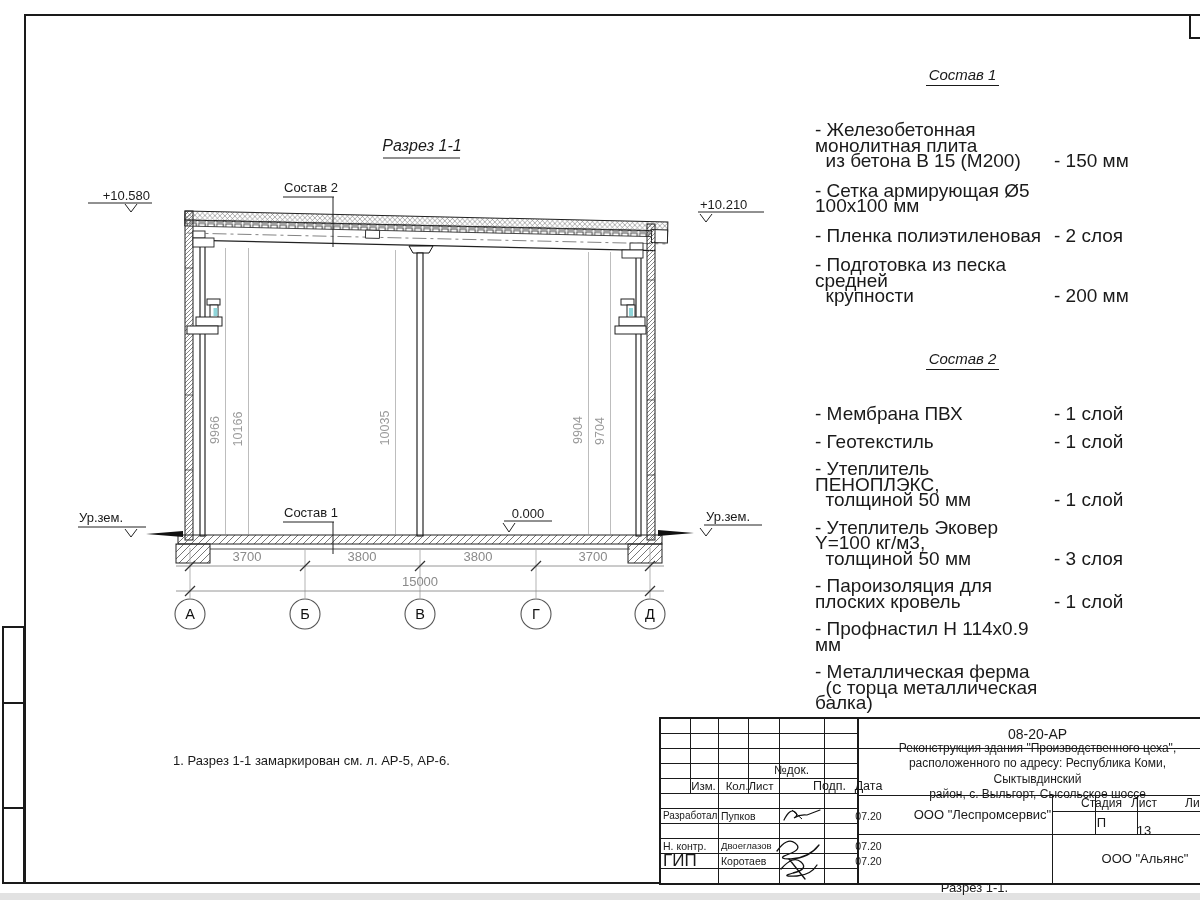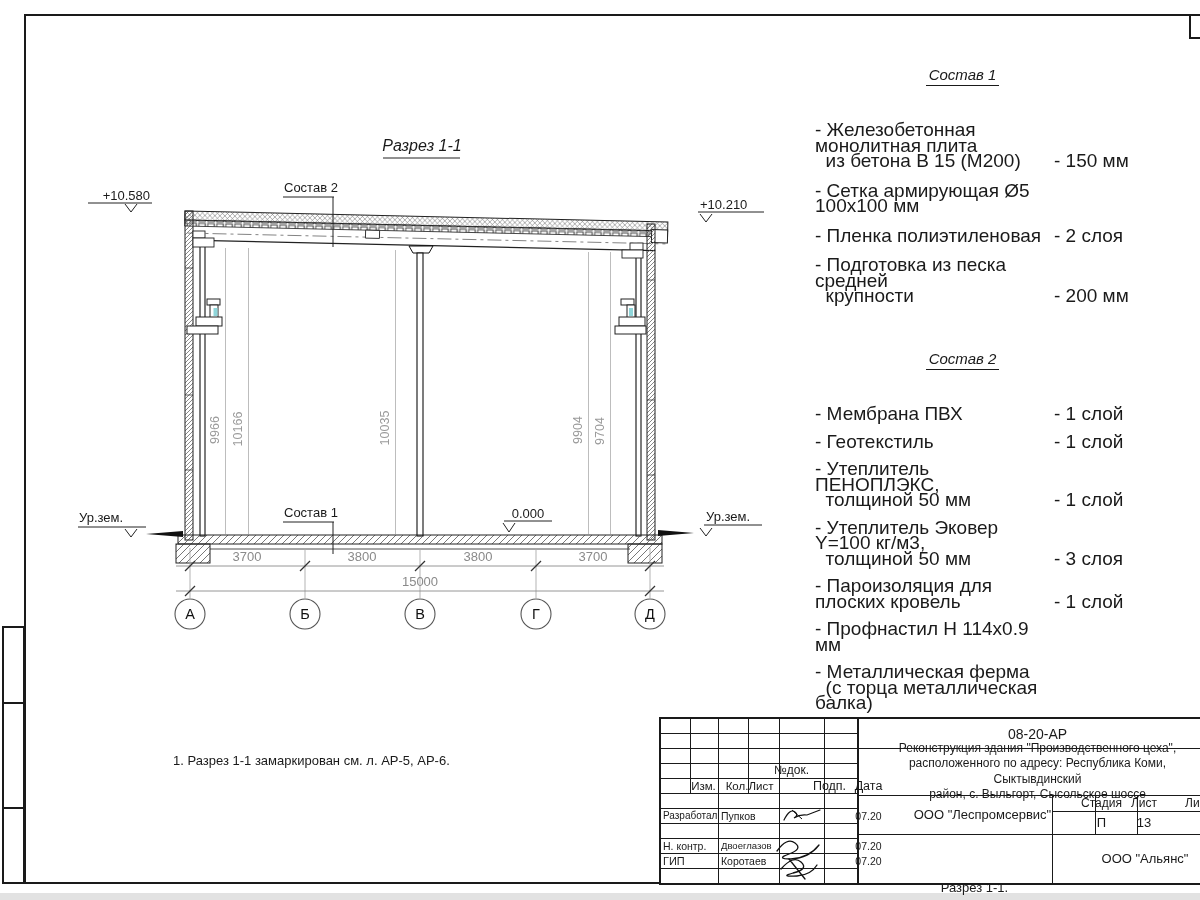--- a/index.html
+++ b/index.html
@@ -288,21 +288,21 @@
     <div class="cell" style="left:87px;top:43px;width:31px;height:15px;font-size:12px;">№док.</div>
     <div class="cell" style="left:118px;top:59px;width:45px;height:15px;font-size:12.5px;">Подп.</div>
     <div class="cell" style="left:163px;top:59px;width:33px;height:15px;font-size:12.5px;">Дата</div>
 
     <div class="cellL" style="left:2px;top:89px;width:55px;height:15px;font-size:10px;">Разработал</div>
     <div class="cellL" style="left:60px;top:89px;width:58px;height:15px;font-size:10.5px;">Пупков</div>
     <div class="cell" style="left:163px;top:89px;width:33px;height:15px;font-size:10.5px;">07.20</div>
     <div class="cellL" style="left:2px;top:119px;width:55px;height:15px;font-size:10.5px;">Н. контр.</div>
     <div class="cellL" style="left:60px;top:119px;width:58px;height:15px;font-size:9.5px;">Двоеглазов</div>
     <div class="cell" style="left:163px;top:119px;width:33px;height:15px;font-size:10.5px;">07.20</div>
-    <div class="cellL" style="left:2px;top:134px;width:55px;height:15px;font-size:11px;">ГИП</div>
+    <div class="cellL" style="left:2px;top:134px;width:55px;height:15px;font-size:17px;">ГИП</div>
     <div class="cellL" style="left:60px;top:134px;width:58px;height:15px;font-size:10.5px;">Коротаев</div>
     <div class="cell" style="left:163px;top:134px;width:33px;height:15px;font-size:10.5px;">07.20</div>
 
     <svg style="position:absolute;left:119px;top:87px;" width="44" height="18">
       <path d="M4 14 Q10 2 15 6 Q19 9 14 12 Q20 8 27 9 L40 4" fill="none" stroke="#111" stroke-width="1.2" stroke-linecap="round"></path>
       <path d="M12 4 L22 13" fill="none" stroke="#111" stroke-width="1"></path>
     </svg>
     <svg style="position:absolute;left:110px;top:116px;" width="54" height="46">
       <path d="M6 16 Q16 2 24 8 Q32 14 18 19 Q4 24 20 24 Q38 23 48 10" fill="none" stroke="#111" stroke-width="1.3" stroke-linecap="round"></path>
       <path d="M10 34 Q22 20 30 27 Q38 34 22 38 Q8 42 26 41 Q40 40 46 30 M18 24 L34 44" fill="none" stroke="#111" stroke-width="1.3" stroke-linecap="round"></path>
@@ -310,19 +310,19 @@
 
     <div class="cell" style="left:196px;top:0;width:305px;height:29px;font-size:14px;">08-20-АР</div>
     <div class="cell pre" style="left:196px;top:29px;width:305px;height:47px;font-size:12px;line-height:15.5px;">Реконструкция здания "Производственного цеха",
 расположенного по адресу: Республика Коми, Сыктывдинский
 район, с. Выльгорт, Сысольское шоссе</div>
     <div class="cell" style="left:196px;top:76px;width:195px;height:39px;font-size:13px;">ООО "Леспромсервис"</div>
     <div class="cell" style="left:391px;top:76px;width:43px;height:16px;font-size:12px;">Стадия</div>
     <div class="cell" style="left:434px;top:76px;width:42px;height:16px;font-size:12px;">Лист</div>
     <div class="cell" style="left:476px;top:76px;width:79px;height:16px;font-size:12px;">Листов</div>
     <div class="cell" style="left:391px;top:92px;width:43px;height:23px;font-size:13px;">П</div>
-    <div class="cell" style="left:434px;top:92px;width:42px;height:23px;font-size:13px;">13</div>
+    <div class="cell" style="left:434px;top:100px;width:42px;height:23px;font-size:13px;">13</div>
     <div class="cell" style="left:476px;top:92px;width:79px;height:23px;font-size:13px;"></div>
     <div class="cell" style="left:188px;top:115px;width:195px;height:49px;font-size:13px;margin-top:29px;">Разрез 1-1.</div>
     <div class="cell" style="left:391px;top:115px;width:130px;height:49px;font-size:13px;">ООО "Альянс"</div>
   </div>
 
 </div>
 
 </body></html>

